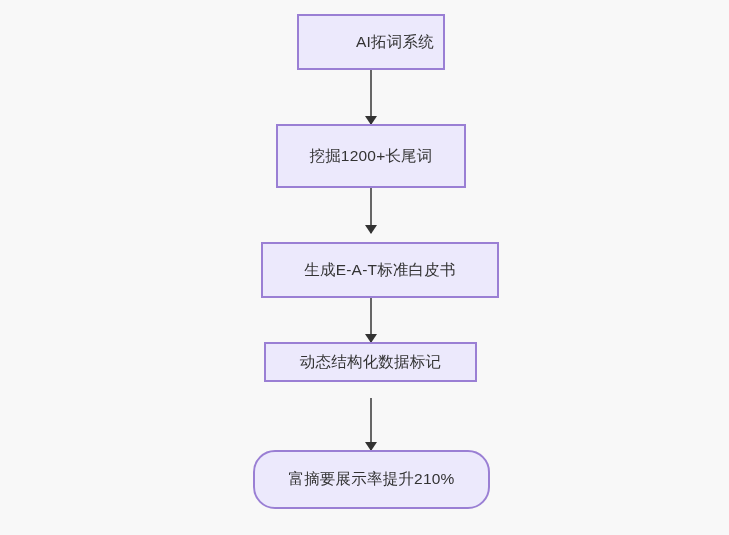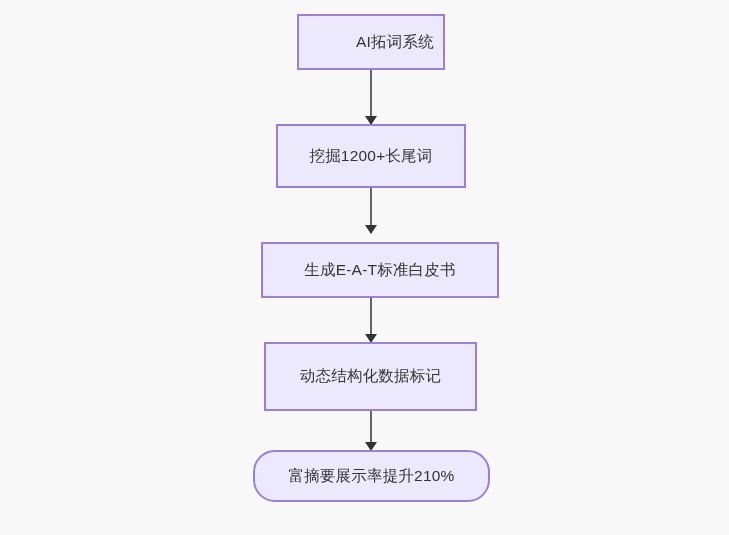--- a/index.html
+++ b/index.html
@@ -37,22 +37,22 @@
     position: absolute;
   }
   .node-label {
     display: block;
     padding: 0 12px;
   }
   
   #node-0 { left: 297px; top: 14px;  width: 148px; height: 56px; padding-left: 48px; }
   #node-1 { left: 276px; top: 124px; width: 190px; height: 64px; }
   #node-2 { left: 261px; top: 242px; width: 238px; height: 56px; }
-  #node-3 { left: 264px; top: 342px; width: 213px; height: 69px; }
-  #node-4 { left: 253px; top: 450px; width: 237px; height: 52px; border-radius: 22px; }
+  #node-3 { left: 264px; top: 342px; width: 213px; height: 40px; }
+  #node-4 { left: 253px; top: 450px; width: 237px; height: 59px; border-radius: 22px; }
 
   .connector {
     position: absolute;
     left: 365px;
     width: 12px;
   }
   .connector .conn-line {
     position: absolute;
     left: 5px;
     top: 0;

